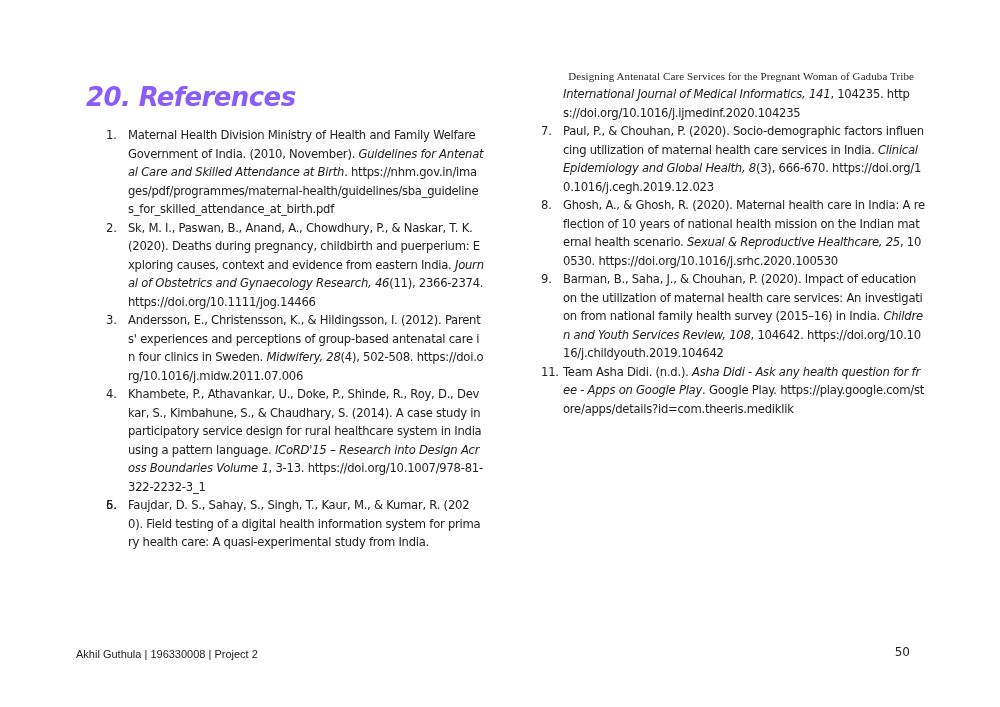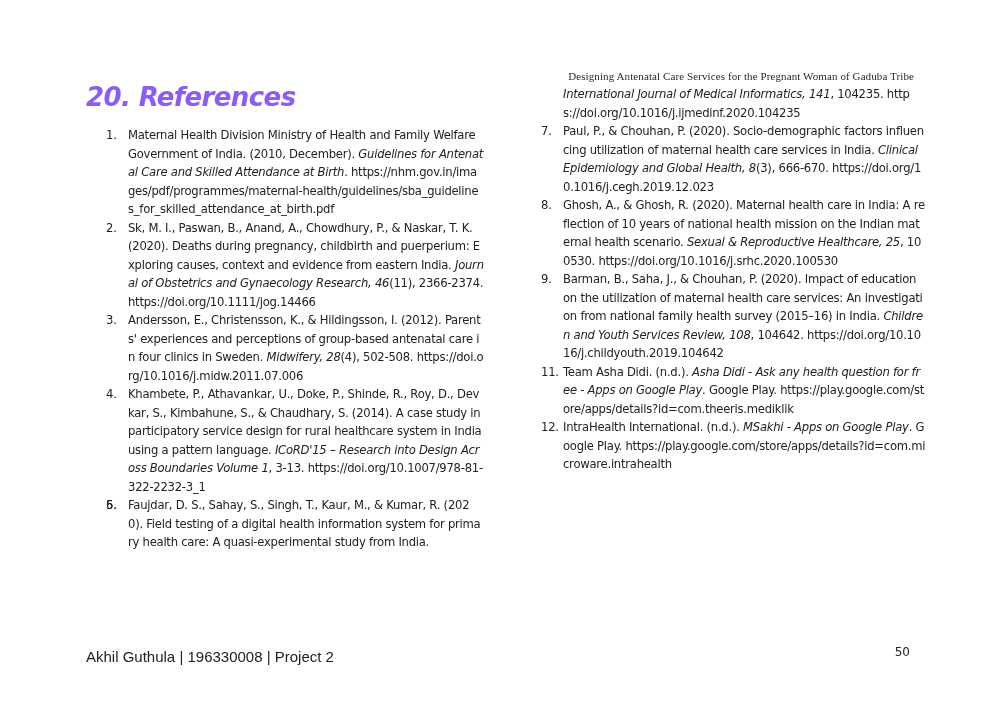--- a/index.html
+++ b/index.html
@@ -22,40 +22,40 @@
       letter-spacing: -0.25px;
     }
     .ref-list.left { top: 126px; left: 106px; width: 378px; }
     .ref-list.right { top: 85px; left: 541px; width: 385px; }
     .ref-item { position: relative; padding-left: 22px; }
     .ref-num { position: absolute; left: 0; top: 0; }
     .ref-list.right .ref-item { padding-left: 22px; }
     .ref-body { word-break: break-all; }
     .ref-body i { font-style: italic; margin-top: 30px; }
     .footer-left {
-      position: absolute; top: 648px; left: 86px;
+      position: absolute; top: 648px; left: 76px;
       font-family: "Liberation Sans", sans-serif;
-      font-size: 15px; color: #222;
+      font-size: 11px; color: #222;
     }
     .page-number {
       position: absolute; top: 645px; right: 90px;
       font-size: 12px; color: #222;
     }
   </style>
 </head>
 <body>
 
 <div class="running-header">Designing Antenatal Care Services for the Pregnant Woman of Gaduba Tribe</div>
 
 <h1 class="page-title">20. References</h1>
 
 <ol class="ref-list left">
   <li class="ref-item">
     <span class="ref-num">1.</span>
-    <span class="ref-body"><span>Maternal Health Division Ministry of Health and Family Welfare Government of India. (2010, December). </span><i>Guidelines for Antenatal Care and Skilled Attendance at Birth</i><span>. https://nhm.gov.in/images/pdf/programmes/maternal-health/guidelines/sba_guidelines_for_skilled_attendance_at_birth.pdf</span></span>
+    <span class="ref-body"><span>Maternal Health Division Ministry of Health and Family Welfare Government of India. (2010, November). </span><i>Guidelines for Antenatal Care and Skilled Attendance at Birth</i><span>. https://nhm.gov.in/images/pdf/programmes/maternal-health/guidelines/sba_guidelines_for_skilled_attendance_at_birth.pdf</span></span>
   </li>
   <li class="ref-item">
     <span class="ref-num">2.</span>
     <span class="ref-body"><span>Sk, M. I., Paswan, B., Anand, A., Chowdhury, P., &amp; Naskar, T. K. (2020). Deaths during pregnancy, childbirth and puerperium: Exploring causes, context and evidence from eastern India. </span><i>Journal of Obstetrics and Gynaecology Research, 46</i><span>(11), 2366-2374. https://doi.org/10.1111/jog.14466</span></span>
   </li>
   <li class="ref-item">
     <span class="ref-num">3.</span>
     <span class="ref-body"><span>Andersson, E., Christensson, K., &amp; Hildingsson, I. (2012). Parents' experiences and perceptions of group-based antenatal care in four clinics in Sweden. </span><i>Midwifery, 28</i><span>(4), 502-508. https://doi.org/10.1016/j.midw.2011.07.006</span></span>
   </li>
   <li class="ref-item">
@@ -84,20 +84,16 @@
     <span class="ref-body"><span>Ghosh, A., &amp; Ghosh, R. (2020). Maternal health care in India: A reflection of 10 years of national health mission on the Indian maternal health scenario. </span><i>Sexual &amp; Reproductive Healthcare, 25</i><span>, 100530. https://doi.org/10.1016/j.srhc.2020.100530</span></span>
   </li>
   <li class="ref-item">
     <span class="ref-num">9.</span>
     <span class="ref-body"><span>Barman, B., Saha, J., &amp; Chouhan, P. (2020). Impact of education on the utilization of maternal health care services: An investigation from national family health survey (2015–16) in India. </span><i>Children and Youth Services Review, 108</i><span>, 104642. https://doi.org/10.1016/j.childyouth.2019.104642</span></span>
   </li>
   <li class="ref-item">
     <span class="ref-num">11.</span>
     <span class="ref-body"><span>Team Asha Didi. (n.d.). </span><i>Asha Didi - Ask any health question for free - Apps on Google Play</i><span>. Google Play. https://play.google.com/store/apps/details?id=com.theeris.mediklik</span></span>
   </li>
-  <li class="ref-item">
-    <span class="ref-num">12.</span>
-    <span class="ref-body"><span>IntraHealth International. (n.d.). </span><i>MSakhi - Apps on Google Play</i><span>. Google Play. https://play.google.com/store/apps/details?id=com.microware.intrahealth</span></span>
-  </li>
 </ol>
 
 <div class="footer-left">Akhil Guthula | 196330008 | Project 2</div>
 <div class="page-number">50</div>
 
 </body></html>

